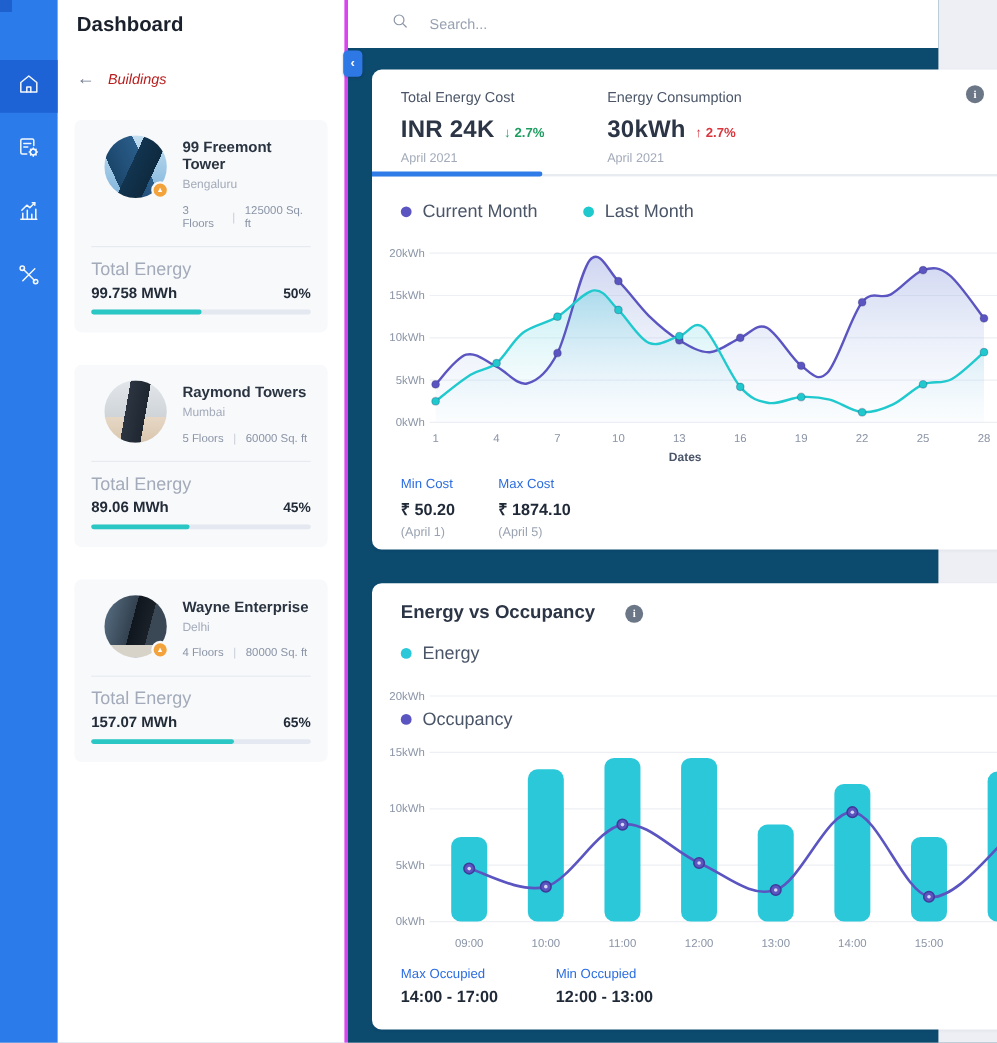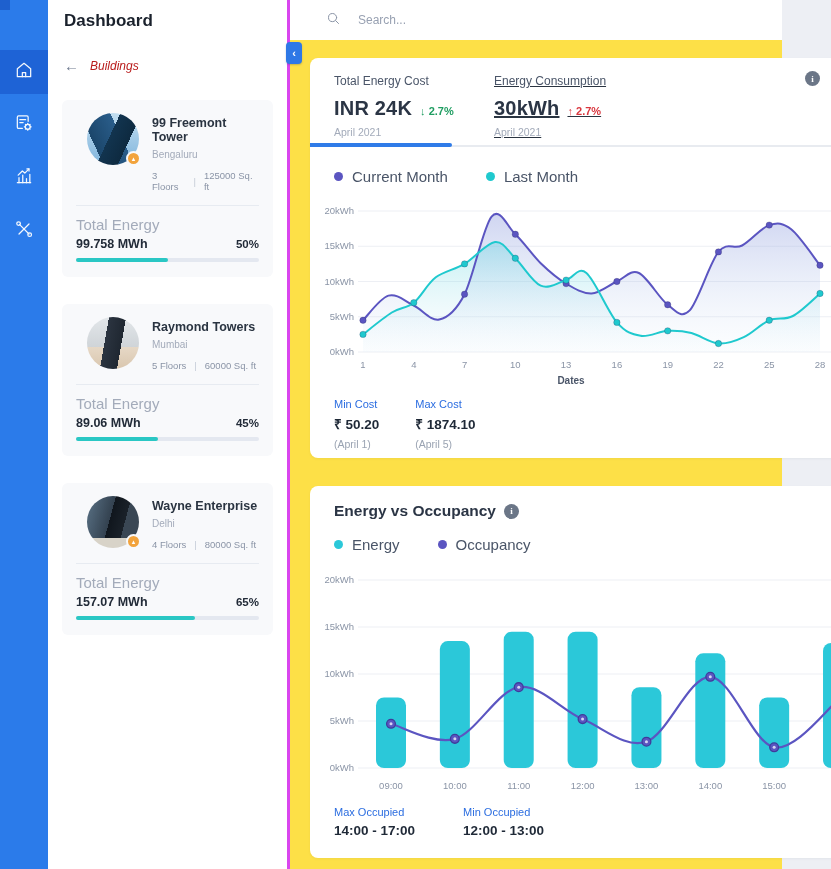--- a/index.html
+++ b/index.html
@@ -71,21 +71,21 @@
   .b-sep { color:#C4CBD6; }
   .b-divider { border-top:1px solid #E7EBF1; margin:13px 0 10px 0; }
   .b-energy-label { font-size:15px; color:#A3ABBA; }
   .b-value-row { display:flex; justify-content:space-between; align-items:baseline; margin-top:4px; }
   .b-energy-value { font-size:12.5px; font-weight:700; color:#222B38; }
   .b-percent { font-size:11.5px; font-weight:700; color:#222B38; }
   .progress-track { margin-top:7px; height:4px; border-radius:2px; background:#E4E8F0; }
   .progress-fill { height:4px; border-radius:2px; background:#2AC7C4; }
 
   
-  .main { position:absolute; left:290px; top:0; bottom:0; width:492px; background:#fde047; }
+  .main { position:absolute; left:290px; top:0; bottom:0; width:492px; background:#0c4a6e; }
   .searchbar {
     position:absolute; left:0; top:0; width:100%; height:40px; background:#FFFFFF;
     display:flex; align-items:center; padding-left:36px; gap:17px;
   }
   .searchbar svg { stroke:#8A94A6; fill:none; stroke-width:1.6; stroke-linecap:round; }
   .search-input { border:none; outline:none; font-size:12px; color:#4A5568; width:300px; font-family:"Liberation Sans",sans-serif; background:transparent; }
   .search-input::placeholder { color:#98A1B2; }
 
   .collapse-btn {
     position:absolute; left:-4px; top:42px; width:16px; height:22px; border-radius:4px;
@@ -94,53 +94,53 @@
   }
 
   .card {
     position:absolute; left:20px; width:540px; background:#fff; border-radius:8px;
     box-shadow:0 1px 3px rgba(16,30,54,.05);
   }
   .card1 { top:58px; height:400px; }
   .card2 { top:486px; height:372px; }
 
   .stat { position:absolute; top:16px; }
-  .stat1 { left:24px; } .stat2 { left:184px;text-decoration:underline; }
+  .stat1 { left:24px; } .stat2 { left:196px; }
   .stat-label { font-size:12px; color:#4A5568; }
   .stat-value-row { margin-top:9px; display:flex; align-items:baseline; gap:8px; }
   .stat-value { font-size:20px; font-weight:700; color:#2B3545; letter-spacing:.2px; }
   .stat-delta { font-size:11px; font-weight:700; }
   .stat-period { margin-top:6px; font-size:10.5px; color:#A3ABBA; }
 
   .info-icon {
     position:absolute; width:15px; height:15px; border-radius:50%; background:#6B7687;
     color:#fff; font-size:9px; font-weight:700; display:flex; align-items:center; justify-content:center;
     font-family:"Liberation Serif", serif; cursor:pointer;
   }
   .info1 { right:30px; top:13px; }
 
   .tab-track { position:absolute; left:0; top:87px; width:100%; height:1.5px; background:#E8EBF0; }
   .tab-active-bar { position:absolute; left:0; top:85px; width:142px; height:4px; background:#2F7BE8; border-radius:0 2px 2px 0; }
 
   .legend { position:absolute; left:24px; display:flex; gap:38px; }
-  .legend1 { top:110px; } .legend2 { top:50px; }
+  .legend1 { top:110px; } .legend2 { top:50px;flex-direction:column; }
   .legend-item { display:flex; align-items:center; gap:9px; }
   .legend-dot { width:9px; height:9px; border-radius:50%; }
   .legend-label { font-size:15px; color:#4A5568; }
 
   .chart-svg { position:absolute; left:10px; }
   .chart1-svg { top:140px; }
   .chart2-svg { top:80px; }
 
   .cost-row { position:absolute; top:340px; left:24px; display:flex; gap:36px; }
   .kpi-label { font-size:11px; color:#2B6DE0; }
   .kpi-value { font-size:13.5px; font-weight:700; color:#1F2937; margin-top:5px; }
   .kpi-note { font-size:10.5px; color:#9AA3B2; margin-top:5px; }
 
-  .card2-title-row { position:absolute; left:24px; top:16px; display:flex; align-items:center; gap:8px; }
+  .card2-title-row { position:absolute; left:24px; top:16px; display:flex; align-items:center; gap:25px; }
   .card2-title { font-size:15.5px; font-weight:700; color:#2B3545; }
   .info2 { position:static; }
 
   .occ-row { position:absolute; top:320px; left:24px; display:flex; gap:48px; }
   .occ-value { font-size:13.5px; font-weight:700; color:#1F2937; margin-top:5px; }
 </style>
 </head>
 <body>
 
 <div class="sidebar">

